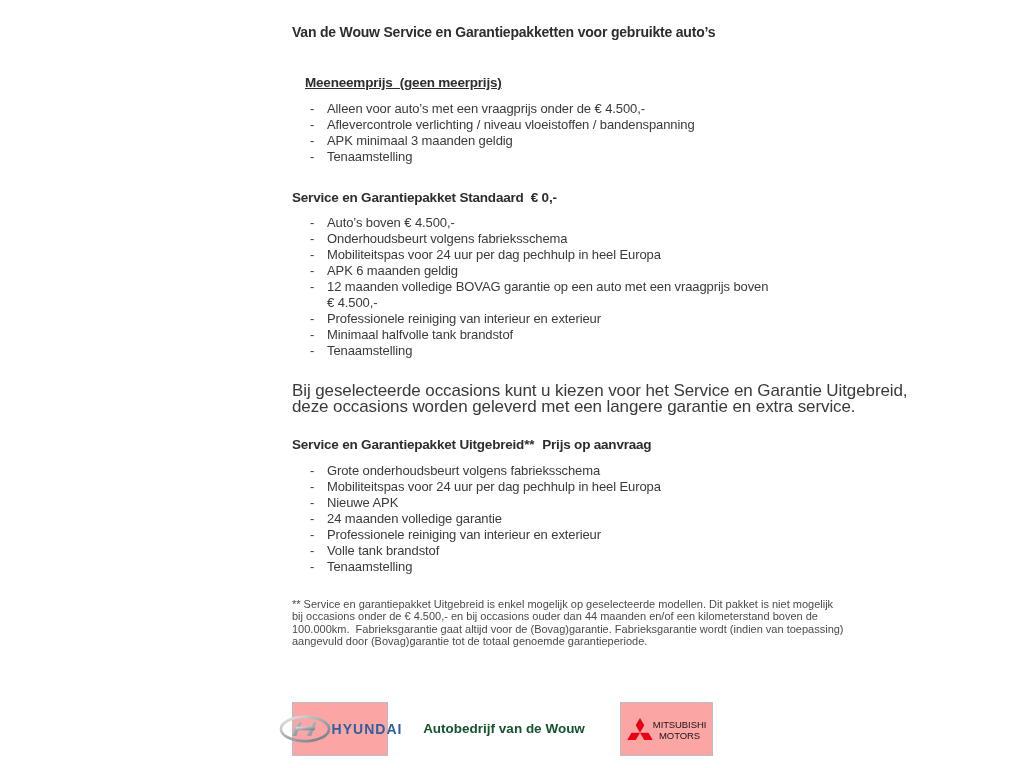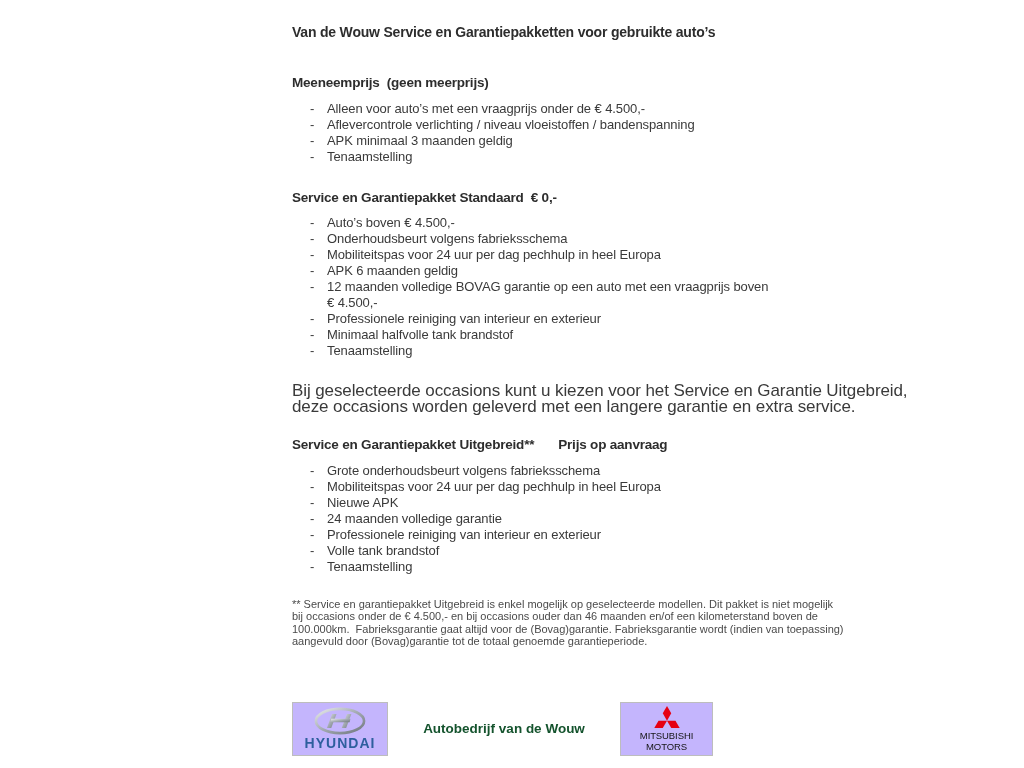--- a/index.html
+++ b/index.html
@@ -13,41 +13,41 @@
   .abs { position: absolute; }
 
   .doc-title {
     font-size: 14px; font-weight: bold; letter-spacing: -0.2px;
     color: #2d2d2d; white-space: pre; line-height: 16px;
   }
   .heading {
     font-size: 13.5px; font-weight: bold; letter-spacing: -0.2px;
     color: #2d2d2d; white-space: pre; line-height: 16px; display: flex;
   }
-  .heading .price { margin-left: 24px; text-align: center; }
+  .heading .price { margin-left: 8px; text-align: center; }
 
   .bullets { }
   .bullet-line {
     display: flex; line-height: 16px; font-size: 13px;
     letter-spacing: -0.1px; white-space: pre; color: #3a3a3a;
   }
   .bullet-line .dash { flex: 0 0 17px; }
 
   .para-line {
     line-height: 16px; font-size: 17px; letter-spacing: -0.1px;
     white-space: pre; color: #3a3a3a;
   }
 
   .fineprint .fp-line {
     font-size: 11px; line-height: 12.4px; color: #4a4a4a; white-space: pre;
   }
 
   .logo-box {
-    border: 1px solid #bdbdbd; box-sizing: border-box; background: #c4b5fd;
-    display: flex; flex-direction: column; align-items: center; justify-content: center;
+    border: 1px solid #bdbdbd; box-sizing: border-box; background: #fca5a5;
+    display: flex; flex-direction: row; align-items: center; justify-content: center;
   }
   .hyundai-word {
     font-size: 14px; font-weight: bold; letter-spacing: 1px;
     color: #2e5f9e; line-height: 15px; margin-top: 1px;
   }
   .mmc-text {
     font-size: 9.5px; font-weight: normal; line-height: 11px;
     color: #151515; letter-spacing: -0.1px; text-align: center; margin-top: 2px;
   }
   .dealer-name {
@@ -55,21 +55,21 @@
     text-align: center; white-space: pre;
   }
 </style>
 </head>
 <body>
 
 <div class="page">
 
   <div class="abs doc-title" style="left:292px; top:24px;">Van de Wouw Service en Garantiepakketten voor gebruikte auto’s</div>
 
-  <div class="abs heading" style="left:292px; top:75px;">
+  <div class="abs heading" style="left:305px; top:75px;text-decoration:underline;">
     <span>Meeneemprijs  (geen meerprijs)</span>
   </div>
   <div class="abs bullets" style="left:310px; top:101px;">
       <div class="bullet">
         <div class="bullet-line"><span class="dash">-</span><span>Alleen voor auto’s met een vraagprijs onder de € 4.500,-</span></div>
       </div>
       <div class="bullet">
         <div class="bullet-line"><span class="dash">-</span><span>Aflevercontrole verlichting / niveau vloeistoffen / bandenspanning</span></div>
       </div>
       <div class="bullet">
@@ -139,21 +139,21 @@
       <div class="bullet">
         <div class="bullet-line"><span class="dash">-</span><span>Volle tank brandstof</span></div>
       </div>
       <div class="bullet">
         <div class="bullet-line"><span class="dash">-</span><span>Tenaamstelling</span></div>
       </div>
     </div>
 
   <div class="abs fineprint" style="left:292px; top:598px;">
       <div class="fp-line">** Service en garantiepakket Uitgebreid is enkel mogelijk op geselecteerde modellen. Dit pakket is niet mogelijk</div>
-      <div class="fp-line">bij occasions onder de € 4.500,- en bij occasions ouder dan 46 maanden en/of een kilometerstand boven de</div>
+      <div class="fp-line">bij occasions onder de € 4.500,- en bij occasions ouder dan 44 maanden en/of een kilometerstand boven de</div>
       <div class="fp-line">100.000km.  Fabrieksgarantie gaat altijd voor de (Bovag)garantie. Fabrieksgarantie wordt (indien van toepassing)</div>
       <div class="fp-line">aangevuld door (Bovag)garantie tot de totaal genoemde garantieperiode.</div>
     </div>
 
   <div class="abs logo-box" style="left:292px; top:702px; width:96px; height:54px;">
     <span style="line-height:0;">
       <svg width="54" height="28" viewBox="0 0 60 32" aria-hidden="true">
         <defs>
           <linearGradient id="hg" x1="0" y1="0" x2="1" y2="1">
             <stop offset="0" stop-color="#e9ebed"></stop>

